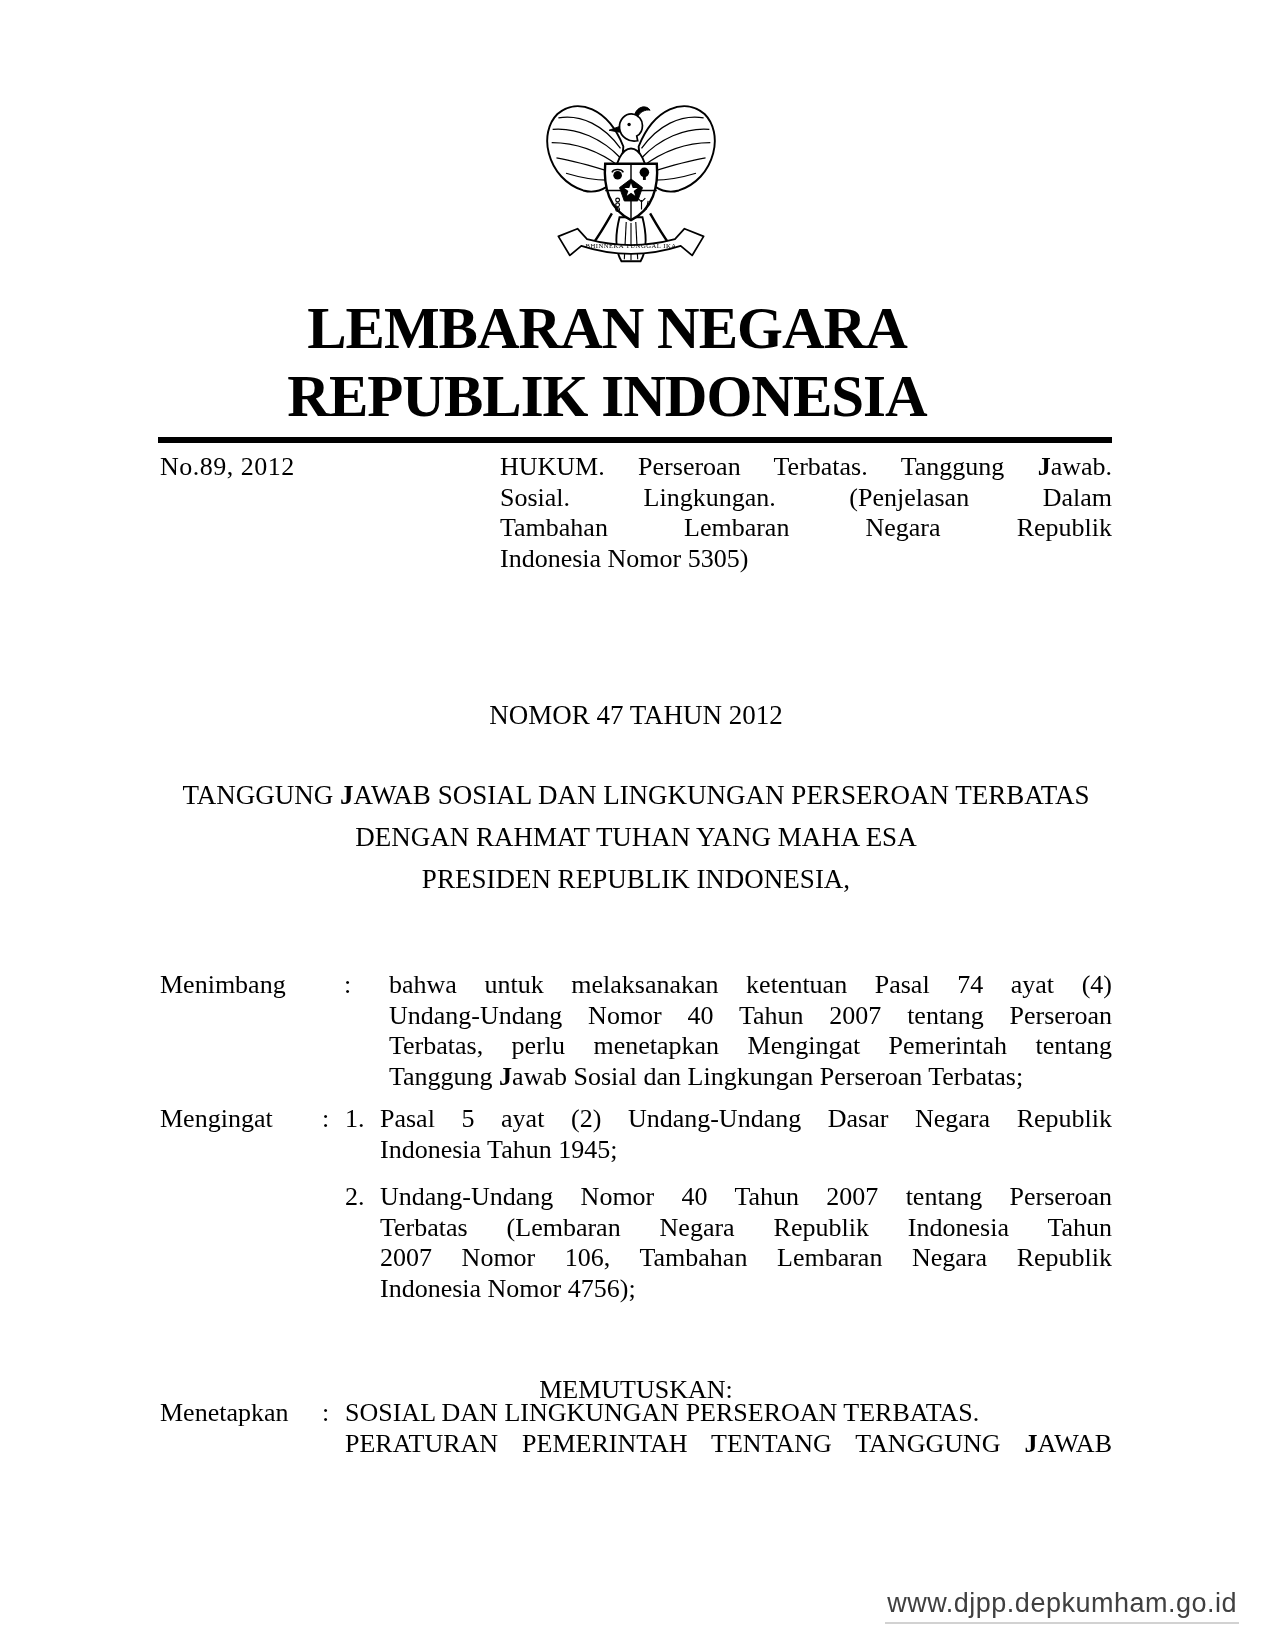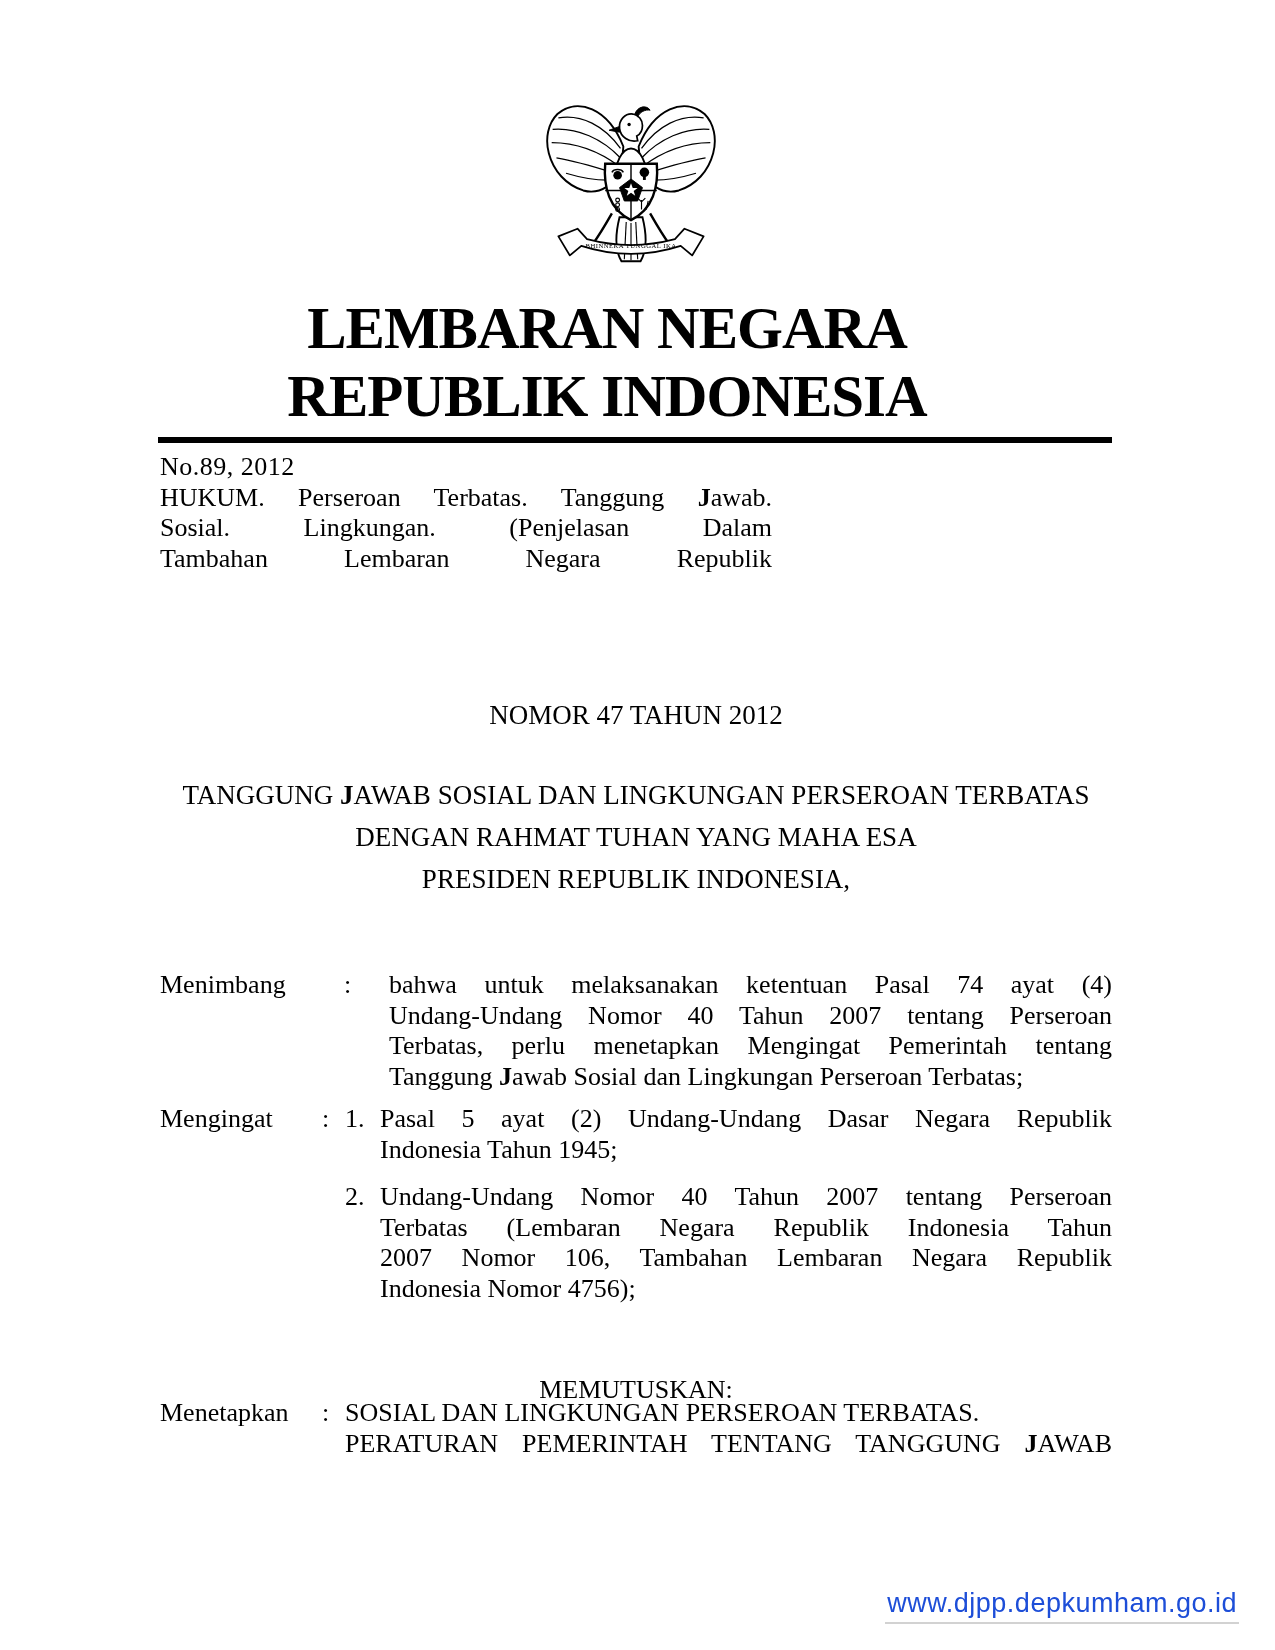--- a/index.html
+++ b/index.html
@@ -10,21 +10,21 @@
   
   .emblem{position:absolute;left:545px;top:82px;width:172px;height:194px;}
   
   .masthead-title{
     position:absolute;top:294px;left:0;width:1214px;text-align:center;
     font-size:59px;line-height:68px;font-weight:bold;letter-spacing:-1px;
   }
   
   .masthead-rule{position:absolute;top:437px;left:158px;width:954px;height:6px;background:#000;}
   
-  .note-row{position:absolute;top:452px;left:160px;width:952px;display:flex;font-size:26px;line-height:30.5px;flex-direction:column;}
+  .note-row{position:absolute;top:452px;left:160px;width:952px;display:flex;font-size:26px;line-height:30.5px;}
   .note-no{width:340px;flex:none;letter-spacing:0.5px;}
   .note-text{width:612px;flex:none;}
   
   .cline{position:absolute;left:160px;width:952px;text-align:center;font-size:27px;line-height:31px;}
   .h1{top:660px;} .h2{top:700px;} .h3{top:740px;} .h4{top:780px;}
   .invocation{top:822px;} .authority{top:864px;}
   .memutuskan{top:1338px;font-size:26px;margin-top:36px;}
   
   .prow{position:absolute;left:160px;width:952px;display:flex;font-size:26px;line-height:30.5px;}
   .row-menimbang{top:970px;gap:22px;} .row-mengingat{top:1104px;} .row-menetapkan{top:1398px;}
@@ -36,21 +36,21 @@
   .mnum{width:35px;flex:none;}
   .mlines{flex:1;min-width:0;}
   
   .jline{text-align:justify;text-align-last:justify;white-space:normal;}
   .jline.last{text-align:left;text-align-last:left;}
   .bj{font-weight:bold;}
   
   .watermark{
     position:absolute;top:1588px;right:36px;
     font-family:"Liberation Sans", sans-serif;font-size:27px;letter-spacing:0.5px;
-    color:#1d4ed8;text-decoration:none;border-bottom:2px solid #d2d2d2;padding:0 2px 3px 2px;
+    color:#404040;text-decoration:none;border-bottom:2px solid #d2d2d2;padding:0 2px 3px 2px;
   }
 </style>
 </head>
 <body>
 
 <div class="page">
 
   <svg class="emblem" viewBox="0 0 180 200" xmlns="http://www.w3.org/2000/svg">
     <g stroke="#000" stroke-width="2" fill="#fff" stroke-linejoin="round" stroke-linecap="round">
       <path d="M82,66 C66,26 34,14 13,32 C3,42 0,58 4,73 C9,92 22,106 40,112 C58,117 74,105 80,88 Z"></path>
@@ -109,20 +109,21 @@
     <div>REPUBLIK INDONESIA</div>
   </div>
   <div class="masthead-rule"></div>
 
   <div class="note-row">
     <div class="note-no">No.89, 2012</div>
     <div class="note-text">
         <div class="jline">HUKUM. Perseroan Terbatas. Tanggung <span class="bj">J</span>awab.</div>
         <div class="jline">Sosial. Lingkungan. (Penjelasan Dalam</div>
         <div class="jline">Tambahan Lembaran Negara Republik</div>
+        <div class="jline last">Indonesia Nomor 5305)</div>
       </div>
   </div>
 
   <div class="cline h2">NOMOR 47 TAHUN 2012</div>
   <div class="cline h4">TANGGUNG <span class="bj">J</span>AWAB SOSIAL DAN LINGKUNGAN PERSEROAN TERBATAS</div>
   <div class="cline invocation">DENGAN RAHMAT TUHAN YANG MAHA ESA</div>
   <div class="cline authority">PRESIDEN REPUBLIK INDONESIA,</div>
 
   <div class="prow row-menimbang">
     <div class="plabel">Menimbang</div>

